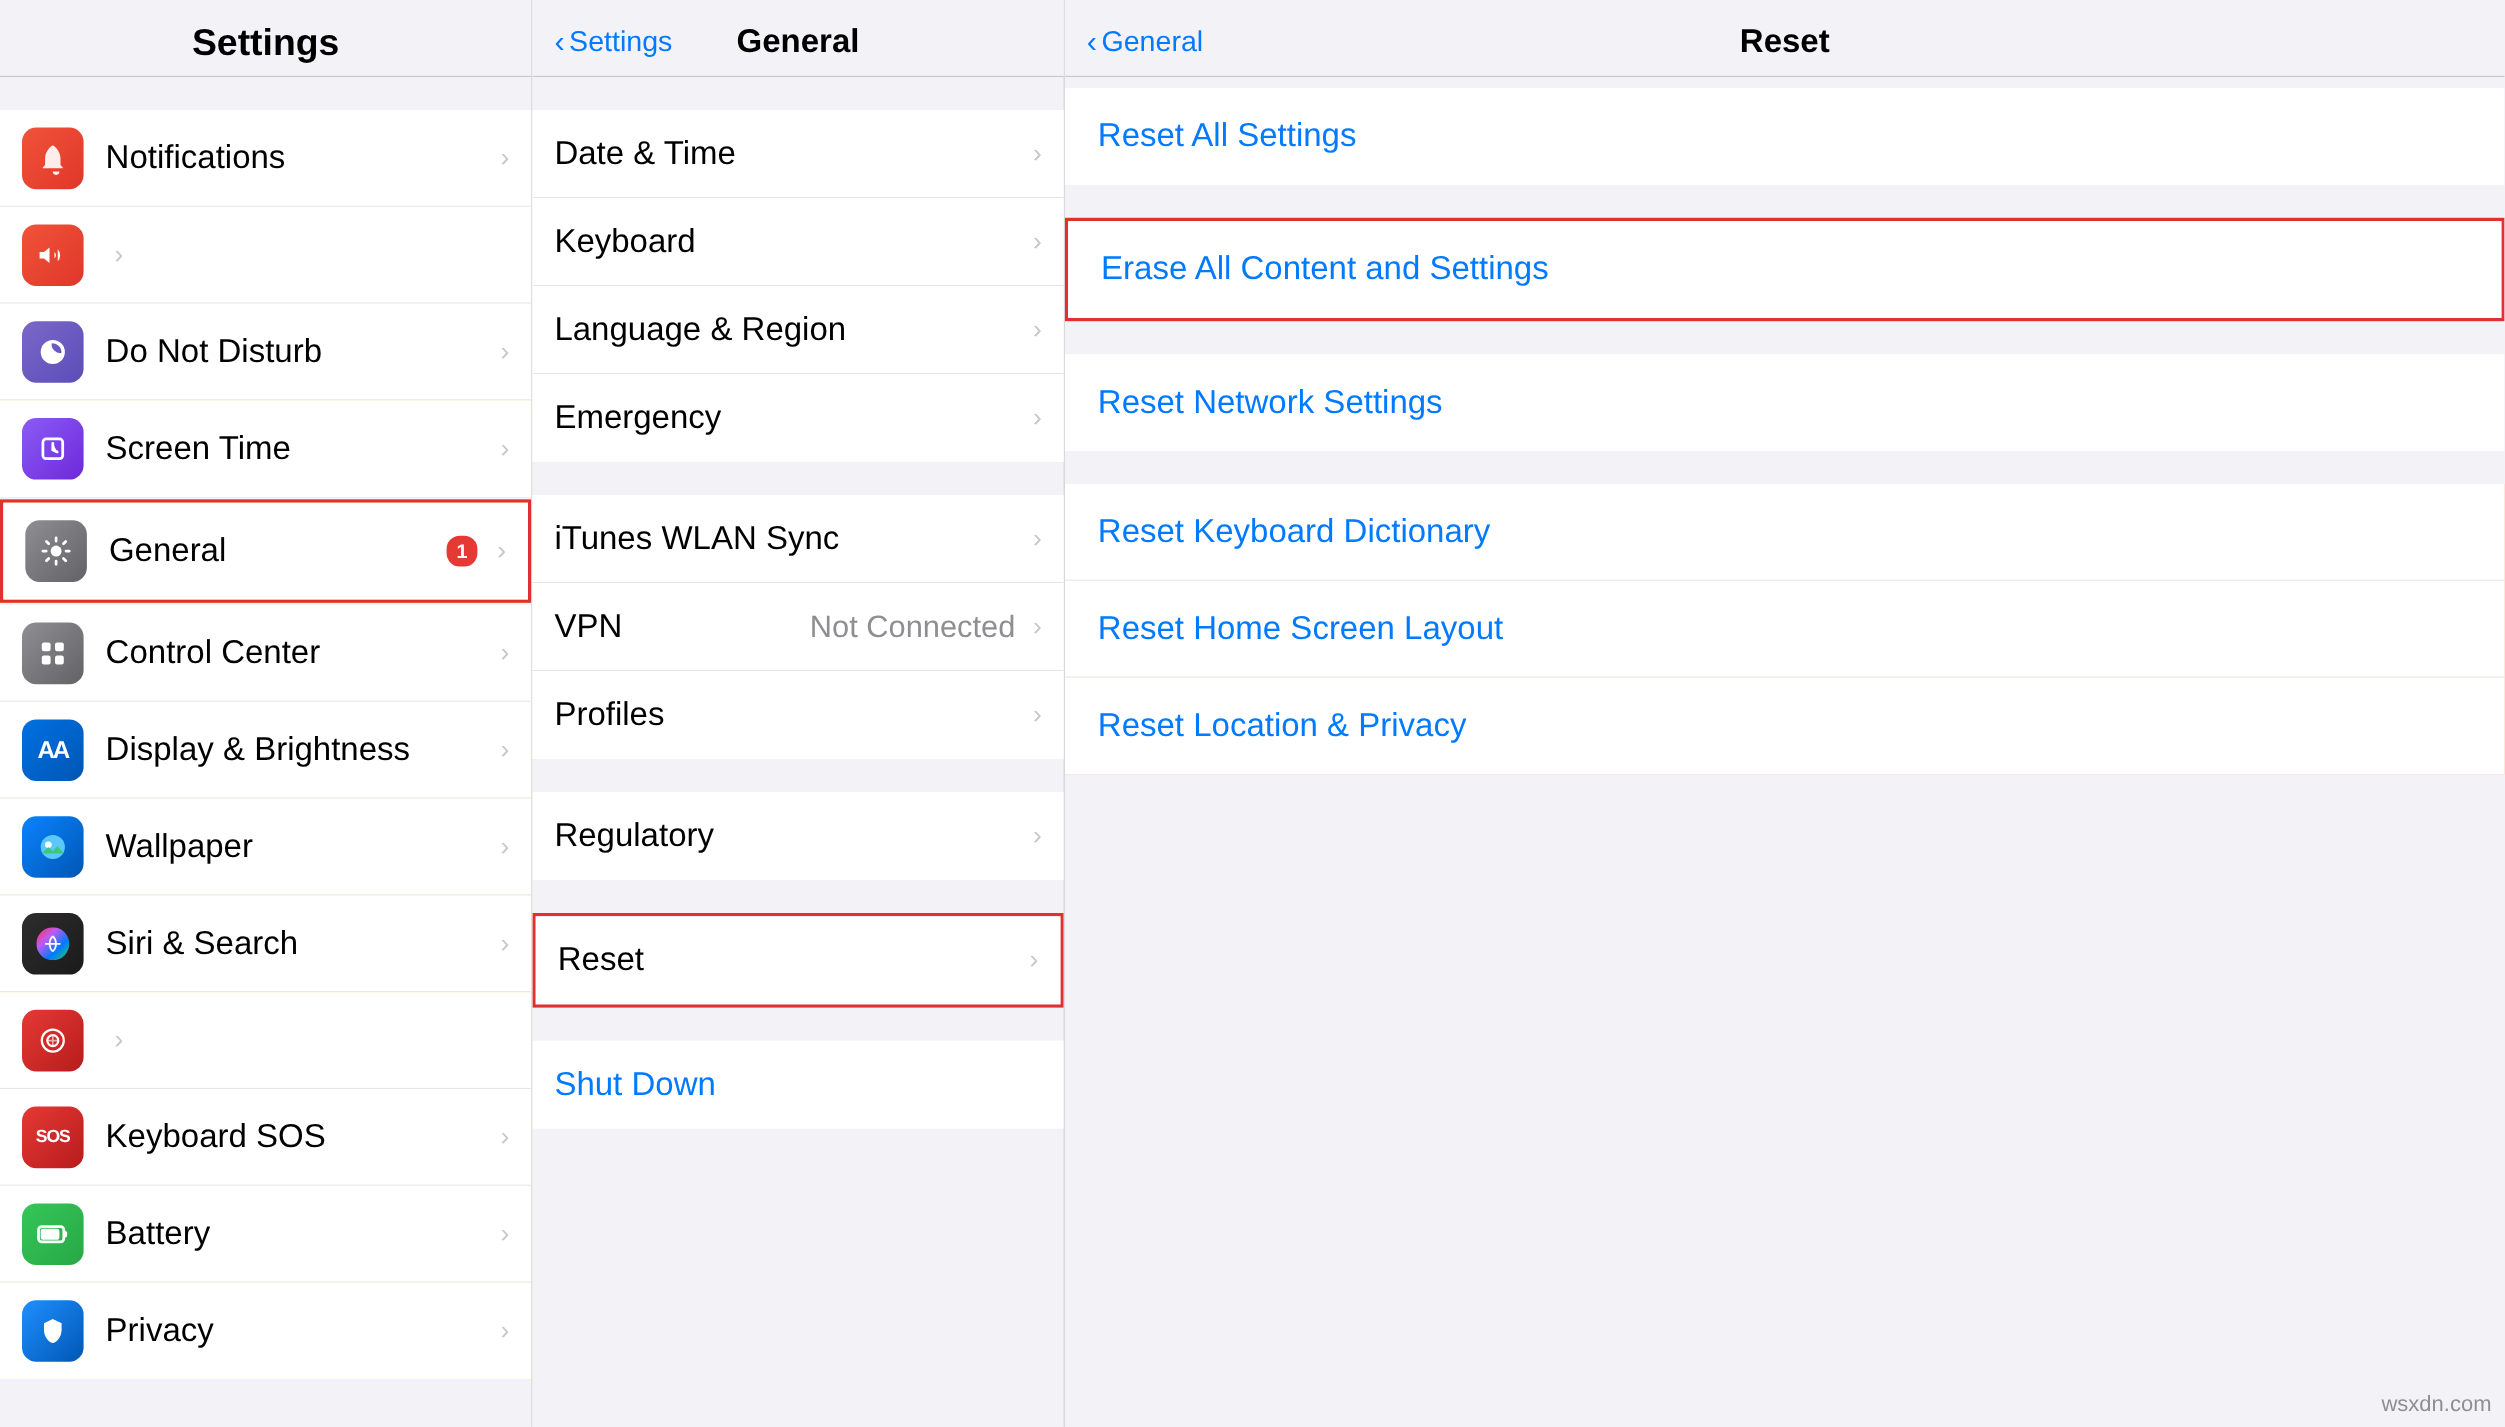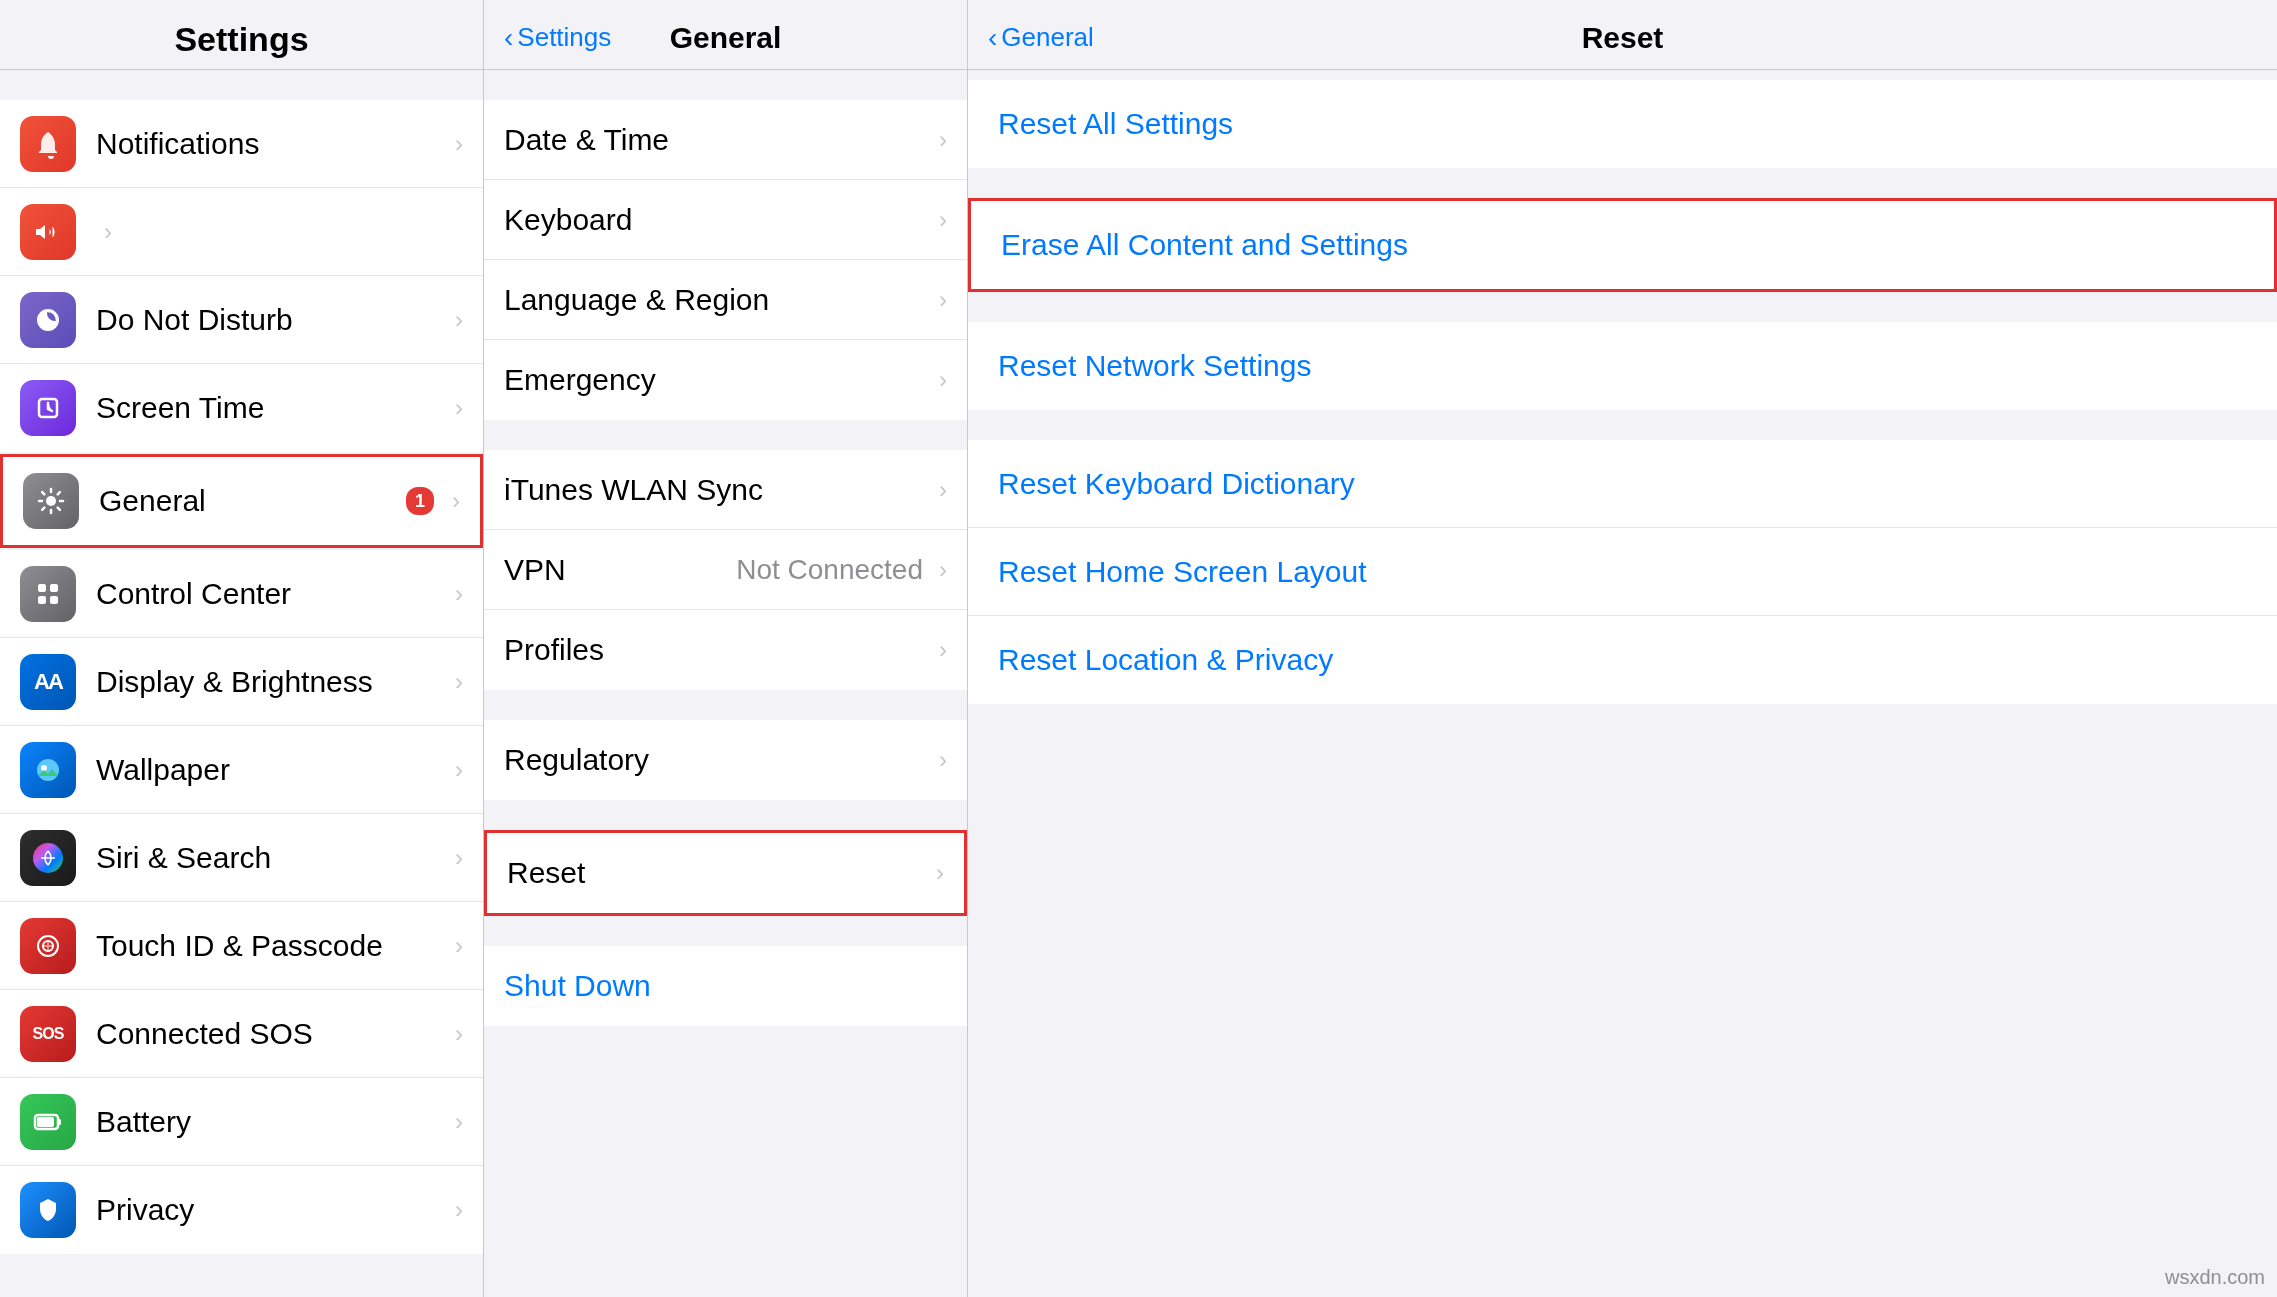--- a/index.html
+++ b/index.html
@@ -372,28 +372,27 @@
           <span class="chevron">›</span>
         </div>
         <div class="settings-item">
           <div class="settings-item-icon icon-touchid">
             <svg width="28" height="28" viewBox="0 0 28 28" fill="none">
                 <circle cx="14" cy="14" r="5" stroke="white" stroke-width="2"></circle>
                 <path d="M14 4a10 10 0 0110 10M4 14A10 10 0 0114 4M4 14a10 10 0 0010 10M24 14a10 10 0 01-10 10" stroke="white" stroke-width="2" stroke-linecap="round"></path>
                 <path d="M14 9v10M9 14h10" stroke="white" stroke-width="1.5" stroke-linecap="round" opacity="0.6"></path>
               </svg>
           </div>
-          <span class="settings-item-label">Touch ID &amp; Passcode</span>
           <span class="chevron">›</span>
         </div>
         <div class="settings-item">
           <div class="settings-item-icon icon-sos">
             <span style="font-size:16px;font-weight:800;color:white;letter-spacing:-1px;">SOS</span>
           </div>
-          <span class="settings-item-label">Connected SOS</span>
+          <span class="settings-item-label">Keyboard SOS</span>
           <span class="chevron">›</span>
         </div>
         <div class="settings-item">
           <div class="settings-item-icon icon-battery">
             <svg width="30" height="28" viewBox="0 0 30 28" fill="none">
                 <rect x="2" y="7" width="23" height="14" rx="3" stroke="white" stroke-width="2.5" fill="none"></rect>
                 <rect x="25" y="11" width="3" height="6" rx="1.5" fill="white"></rect>
                 <rect x="4" y="9" width="17" height="10" rx="2" fill="white"></rect>
               </svg>
           </div>

